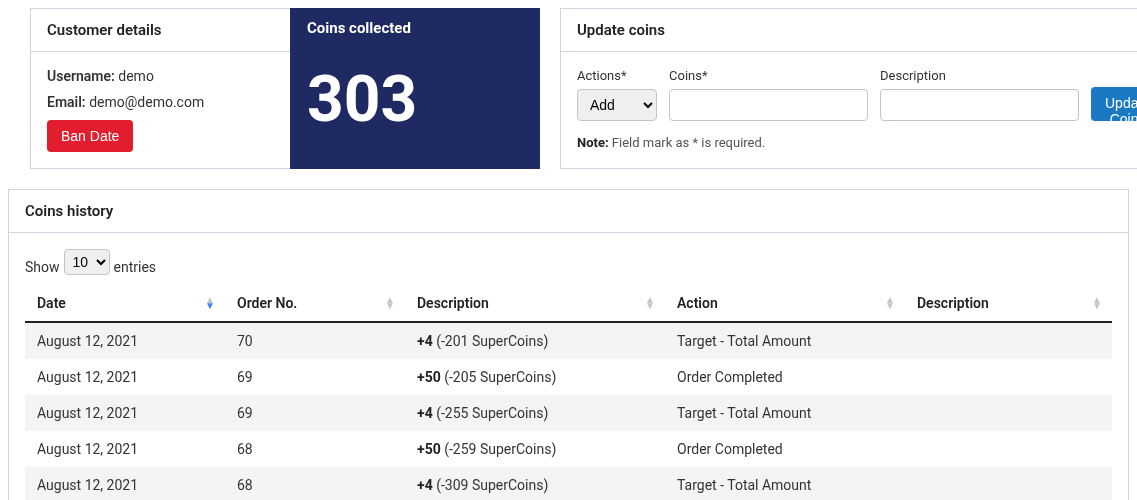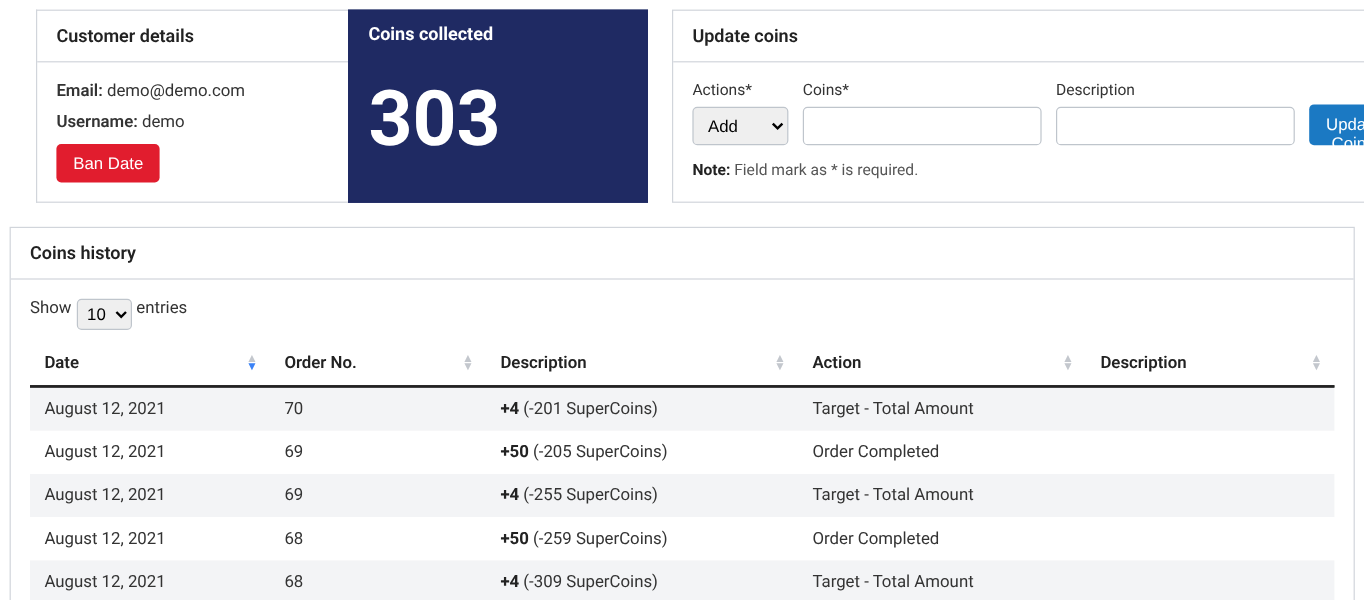--- a/index.html
+++ b/index.html
@@ -112,21 +112,21 @@
   }
   .note .note-lbl { font-weight: 700; color: #222; }
 
   .history-card { }
   .history-body { padding: 16px; }
   .length-ctrl {
     font-size: 14px;
     color: #333;
     margin-bottom: 10px;
     display: flex;
-    align-items: flex-start;
+    align-items: flex-end;
     gap: 4px;
   }
   .length-ctrl select {
     border: 1px solid #bfc5cc;
     border-radius: 4px;
     padding: 2px 4px;
     font-size: 14px;
     height: 26px;
   }
   table {
@@ -165,26 +165,26 @@
 </style>
 </head>
 <body>
 
 <div class="top-row">
   <div class="left-cards">
     <div class="panel customer-card">
       <div class="panel-header">Customer details</div>
       <div class="panel-body customer-body">
         <p>
+          <span class="lbl">Username:</span>
+          <span>demo</span>
+        </p>
+        <p>
           <span class="lbl">Email:</span>
           <span>demo@demo.com</span>
-        </p>
-        <p>
-          <span class="lbl">Username:</span>
-          <span>demo</span>
         </p>
         <div class="btn-row">
           <button class="btn btn-red">Ban Date</button>
         </div>
       </div>
     </div>
     <div class="coins-card">
       <div class="coins-header">Coins collected</div>
       <div class="coins-value">303</div>
     </div>

